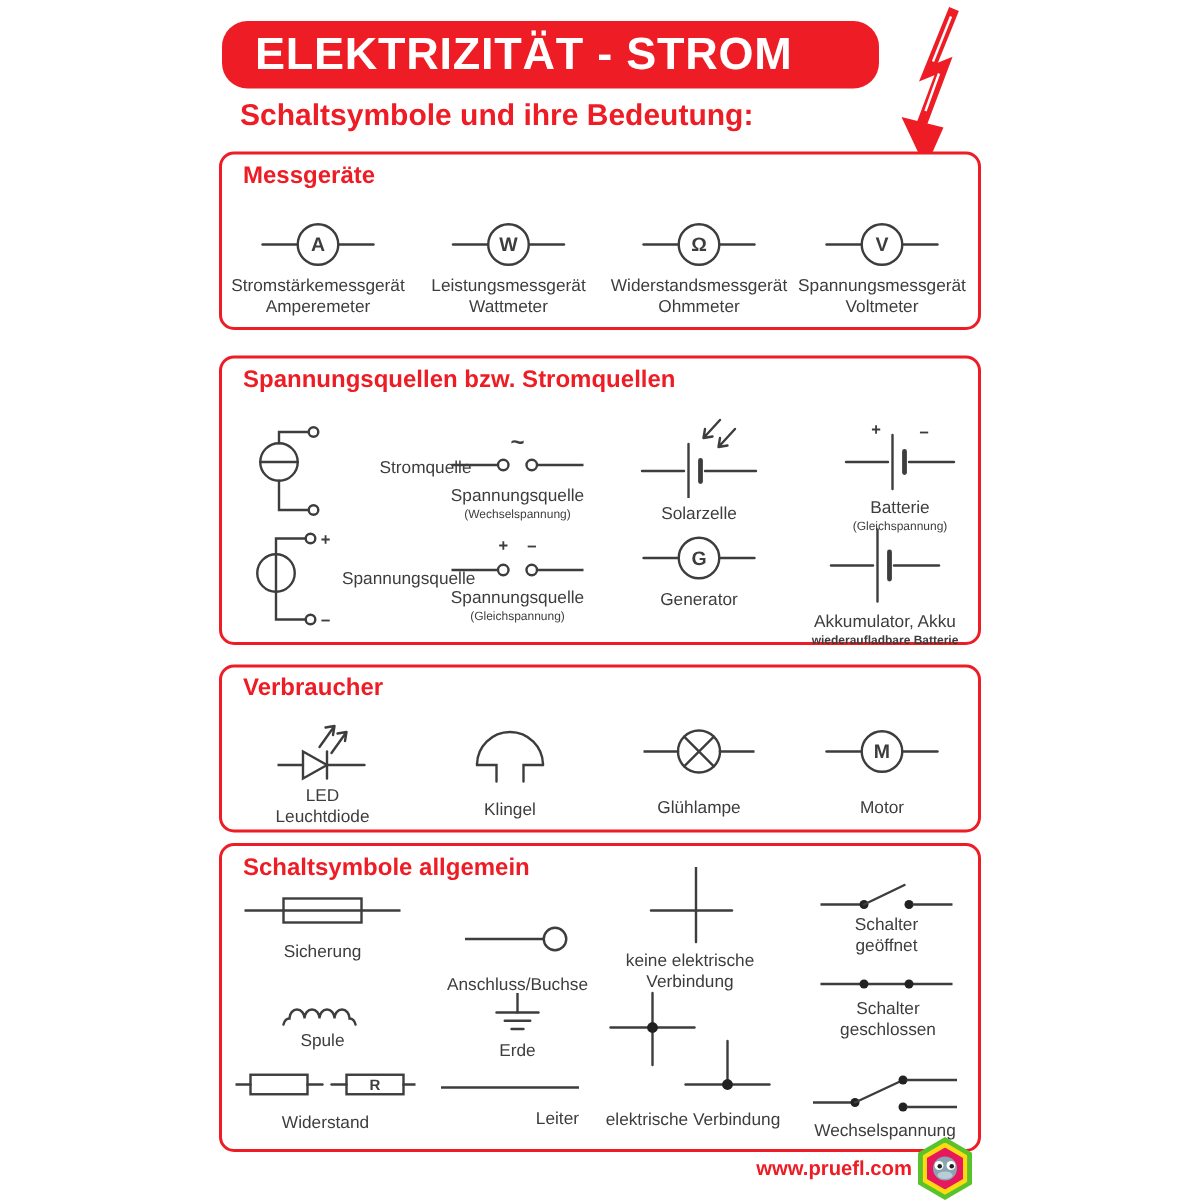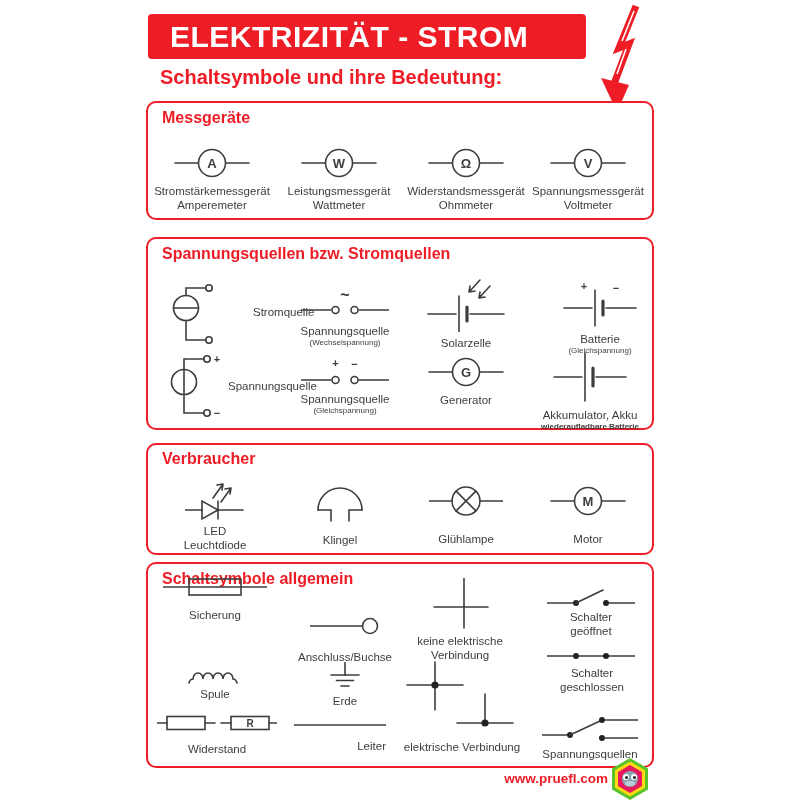--- a/index.html
+++ b/index.html
@@ -1,20 +1,20 @@
 <!DOCTYPE html>
 <html style="--accent-red: #ee1c25; --symbol-ink: #3d3d3d; --logo-green: #58c32b; --logo-yellow: #ffd911; --logo-pink: #e6185e;"><head>
 <meta charset="utf-8">
 <style>
   html,body{margin:0;padding:0;background:#fff;}
   .page{position:relative;width:800px;height:800px;background:#fff;overflow:hidden;
         font-family:"Liberation Sans",sans-serif;color:#3d3d3d;}
 
   .banner{position:absolute;left:148px;top:14px;width:438px;height:45px;
-          background:var(--accent-red,#ee1c25);border-radius:4px;color:#fff;
+          background:var(--accent-red,#ee1c25);border-radius:17px;color:#fff;
           font-size:30px;font-weight:bold;line-height:45px;padding-left:22px;
           box-sizing:border-box;letter-spacing:.5px;white-space:nowrap;}
   .subtitle{position:absolute;left:160px;top:66px;color:var(--accent-red,#ee1c25);
             font-size:20px;font-weight:bold;}
 
   .box{position:absolute;left:146px;width:508px;border:2px solid var(--accent-red,#ee1c25);
        border-radius:10px;box-sizing:border-box;background:#fff;}
   .sec-title{position:absolute;color:var(--accent-red,#ee1c25);font-size:16px;font-weight:bold;}
 
   .cell{position:absolute;text-align:center;}
@@ -270,21 +270,21 @@
         <line x1="53" y1="17" x2="76" y2="17"></line>
       <text class="letter" x="39" y="21.5">M</text>
     </svg>
     <div style="height:14px"></div>
     <div class="lbl">Motor</div>
   </div>
 
   <div class="box" style="top:562px;height:206px;"></div>
   <div class="sec-title" style="left:162px;top:570px;">Schaltsymbole allgemein</div>
 
-  <div class="cell" style="left:163px;top:574px;width:104px;">
+  <div class="cell" style="left:163px;top:594px;width:104px;">
     <svg class="sym" width="104" height="26" viewBox="0 0 104 26">
       <line x1="0" y1="13" x2="104" y2="13"></line>
       <rect x="26" y="5" width="52" height="16"></rect>
     </svg>
     <div style="height:8px"></div>
     <div class="lbl">Sicherung</div>
   </div>
 
   <div class="cell" style="left:290px;top:616px;width:110px;">
     <svg class="sym" width="70" height="20" viewBox="0 0 70 20">
@@ -384,21 +384,21 @@
     <svg class="sym" width="96" height="34" viewBox="0 0 96 34">
       <line x1="0" y1="23" x2="25" y2="23"></line>
       <circle class="dot" cx="28" cy="23" r="3"></circle>
       <line x1="28" y1="23" x2="58" y2="9"></line>
       <circle class="dot" cx="60" cy="8" r="3"></circle>
       <line x1="63" y1="8" x2="96" y2="8"></line>
       <circle class="dot" cx="60" cy="26" r="3"></circle>
       <line x1="63" y1="26" x2="96" y2="26"></line>
     </svg>
     <div style="height:1px"></div>
-    <div class="lbl" style="white-space:nowrap;">Spannungsquellen</div>
+    <div class="lbl" style="white-space:nowrap;">Wechselspannung</div>
   </div>
 
   <div class="site">www.pruefl.com</div>
   <div class="hexwrap">
     <div class="hex hex-green">
       <div class="hex hex-yellow">
         <div class="hex hex-pink">
           <div class="face">
             <div class="eye l"></div>
             <div class="eye r"></div>

